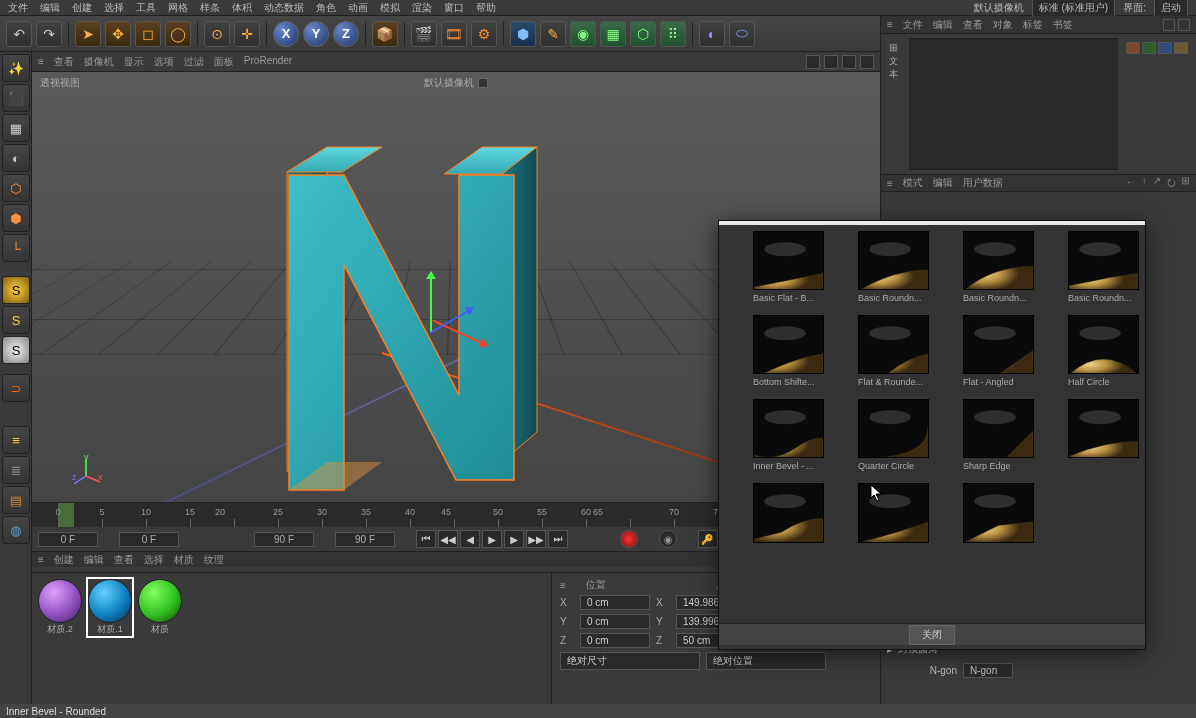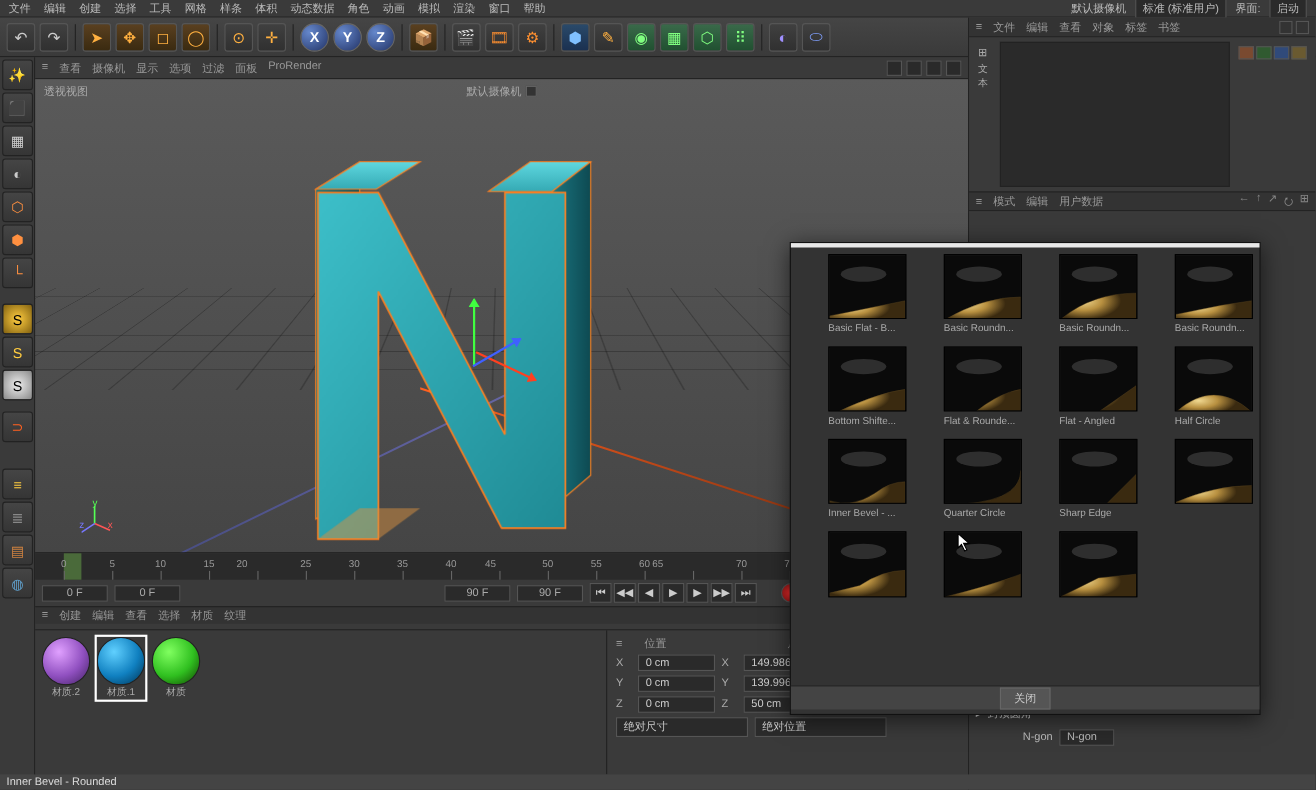--- a/index.html
+++ b/index.html
@@ -85,21 +85,21 @@
 .field-row .val { background:#2a2a2a; border:1px solid #555; padding:1px 6px; min-width:50px; }
 .field-row .chk { width:12px; height:12px; border:1px solid #555; background:#222; display:flex; align-items:center; justify-content:center; }
 .section-title { color:#ddd; font-size:10px; padding:4px 0; display:flex; gap:6px; align-items:center; }
 
 
 .timeline-wrap { position:absolute; left:32px; top:502px; width:848px; height:70px; background:#3a3a3a; border-top:1px solid #222; }
 .ruler { height:24px; background:#2a2a2a; display:flex; align-items:flex-end; position:relative; }
 .ruler .tick { position:absolute; bottom:0; width:1px; height:8px; background:#666; }
 .ruler .num { position:absolute; bottom:10px; color:#999; font-size:9px; transform:translateX(-50%); }
 .ruler .zero { position:absolute; left:26px; top:0; bottom:0; width:16px; background:#4a6a3a; }
-.time-ctrl { height:24px; display:flex; align-items:center; gap:6px; padding:0 6px;justify-content:space-between; }
+.time-ctrl { height:24px; display:flex; align-items:center; gap:21px; padding:0 6px;justify-content:space-between; }
 .time-ctrl .fld { background:#2a2a2a; border:1px solid #555; padding:1px 8px; font-size:10px; color:#aaa; min-width:60px; text-align:center; }
 .play-buttons { display:flex; gap:2px; margin-left:auto; }
 .play-btn { width:20px; height:18px; background:#2a2a2a; border:1px solid #555; display:flex; align-items:center; justify-content:center; font-size:10px; color:#ccc; cursor:pointer; }
 .rec-btn { width:18px; height:18px; border-radius:9px; border:1px solid #555; }
 .rec-red { background:radial-gradient(circle,#ff3030,#801010); }
 .rec-dk { background:#2a2a2a; }
 
 
 .bottom-wrap { position:absolute; left:32px; top:572px; right:316px; bottom:14px; display:flex; background:#3a3a3a; border-top:1px solid #222; }
 .mat-panel { width:520px; border-right:1px solid #222; }
@@ -400,21 +400,21 @@
   <span class="nf">139.996</span>
         </div>
         <div class="coord-row">
           <span class="axlbl">Z</span>
   <span class="nf">0 cm</span>
   <span class="axlbl">Z</span>
   <span class="nf">50 cm</span>
         </div>
       </div>
     <div class="coord-row">
-      <span class="nf" style="width:120px">绝对尺寸</span>
+      <span class="nf" style="width:140px">绝对尺寸</span>
       <span class="nf" style="width:120px">绝对位置</span>
     </div>
   </div>
 </div>
 
 <div class="right-col">
   <div class="right-header">
     <span>≡</span>
     <span>文件</span>
     <span>编辑</span>

